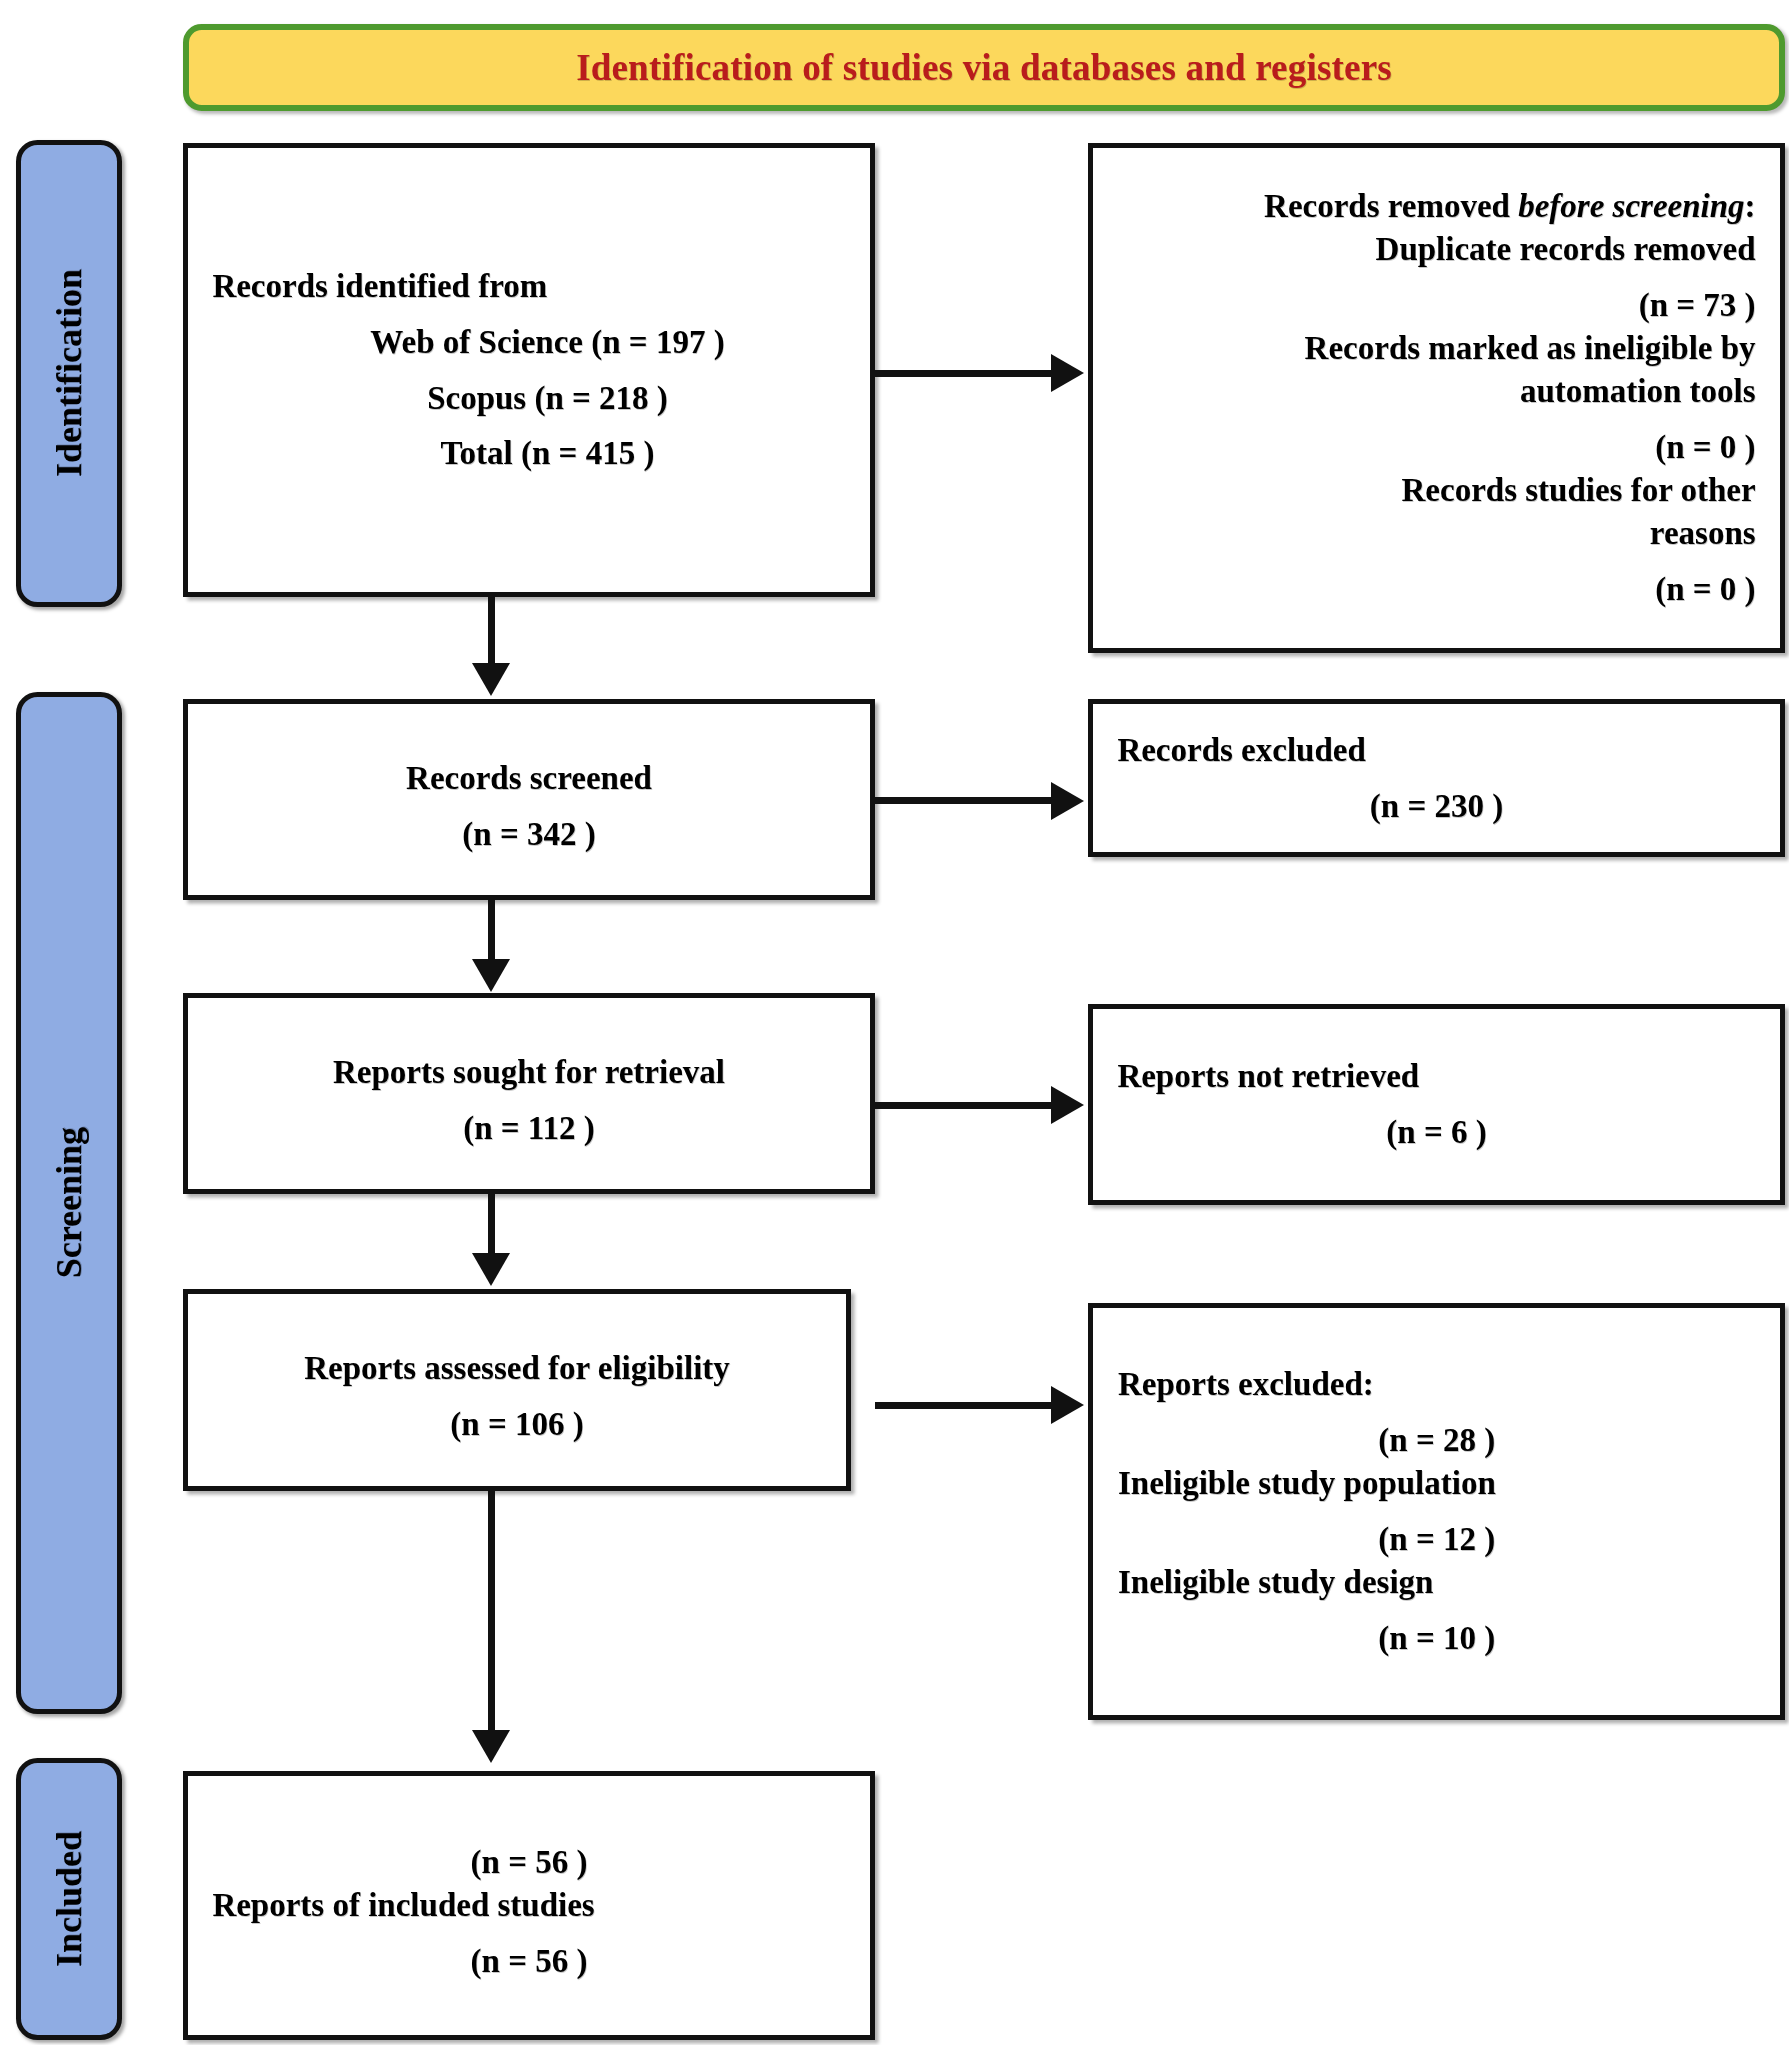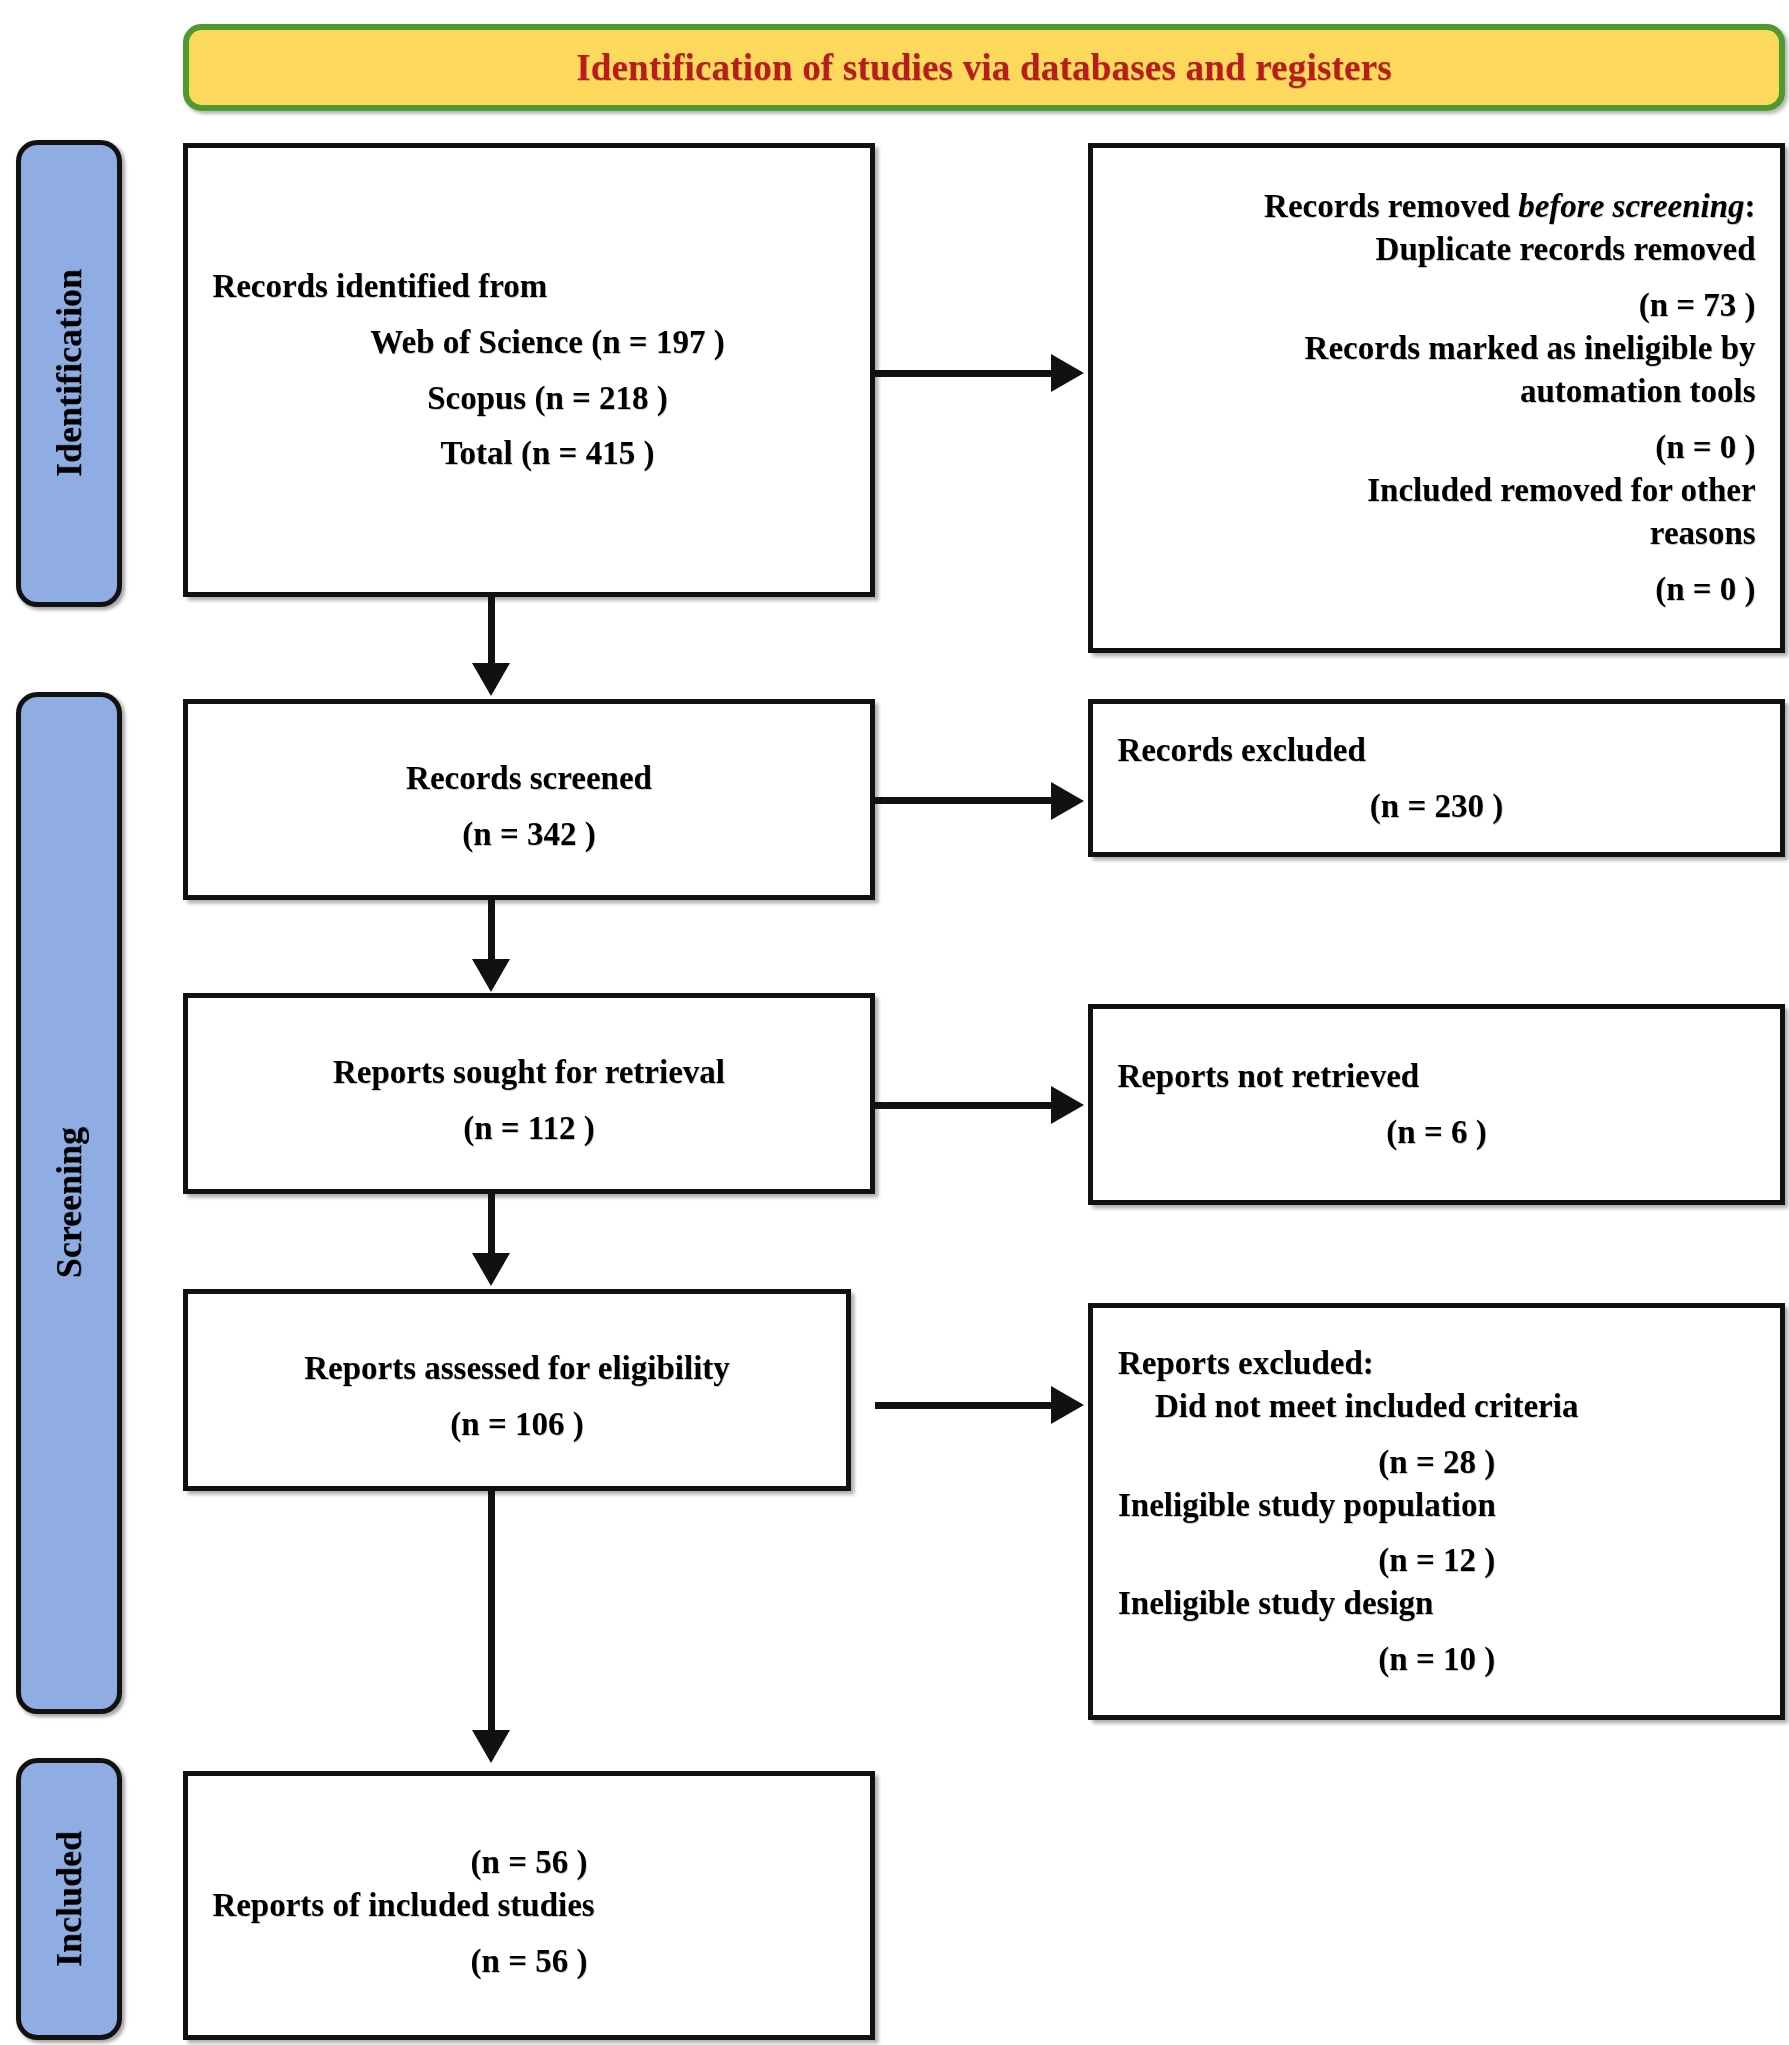--- a/index.html
+++ b/index.html
@@ -135,38 +135,37 @@
   <div class="line ctr">(n = 56 )</div>
 </div>
 
 <div class="stage box pad" id="box-removed">
   <div class="line lft"><span>Records removed </span><span class="ital">before screening</span><span>:</span></div>
   <div class="line lft">Duplicate records removed</div>
   <div class="line ctr">(n = 73 )</div>
   <div class="line lft">Records marked as ineligible by</div>
   <div class="line lft">automation tools</div>
   <div class="line ctr">(n = 0 )</div>
-  <div class="line lft">Included removed for other</div>
+  <div class="line lft">Records studies for other</div>
   <div class="line lft">reasons</div>
   <div class="line ctr">(n = 0 )</div>
 </div>
 
 <div class="stage box pad" id="box-excluded-records">
   <div class="line lft">Records excluded</div>
   <div class="line ctr">(n = 230 )</div>
 </div>
 
 <div class="stage box pad" id="box-not-retrieved">
   <div class="line lft">Reports not retrieved</div>
   <div class="line ctr">(n = 6 )</div>
 </div>
 
 <div class="stage box pad" id="box-reports-excluded">
   <div class="line lft">Reports excluded:</div>
-  <div class="line lft ind1">Did not meet included criteria</div>
   <div class="line ctr">(n = 28 )</div>
   <div class="line lft">Ineligible study population</div>
   <div class="line ctr">(n = 12 )</div>
   <div class="line lft">Ineligible study design</div>
   <div class="line ctr">(n = 10 )</div>
 </div>
 
 <div class="vline" id="v1"></div>
 <div class="varrow" id="a1"></div>
 <div class="vline" id="v2"></div>

